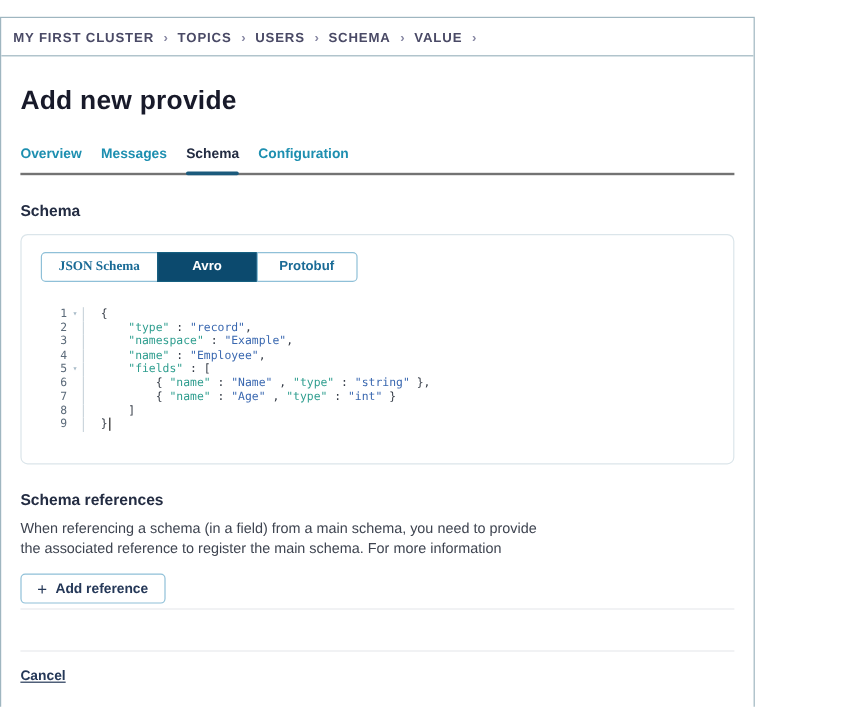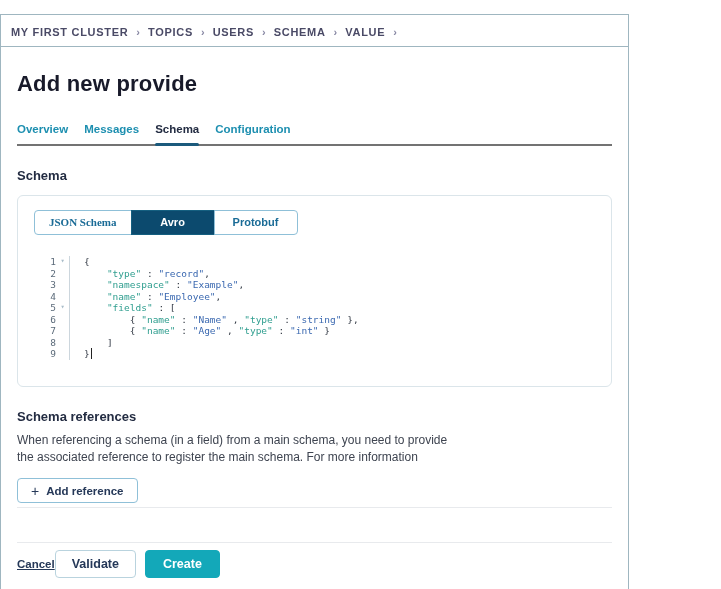--- a/index.html
+++ b/index.html
@@ -135,20 +135,16 @@
     <button class="add-ref-btn">
       <span class="plus-icon">+</span>
       <span>Add reference</span>
     </button>
 
     <hr class="divider">
     <hr class="divider pre-footer">
 
     <div class="footer">
       <a class="cancel-link">Cancel</a>
-      <div class="footer-actions">
-        <button class="btn btn-validate">Validate</button>
-        <button class="btn btn-create">Create</button>
-      </div>
     </div>
 
   </div>
 </div>
 
 </body></html>

